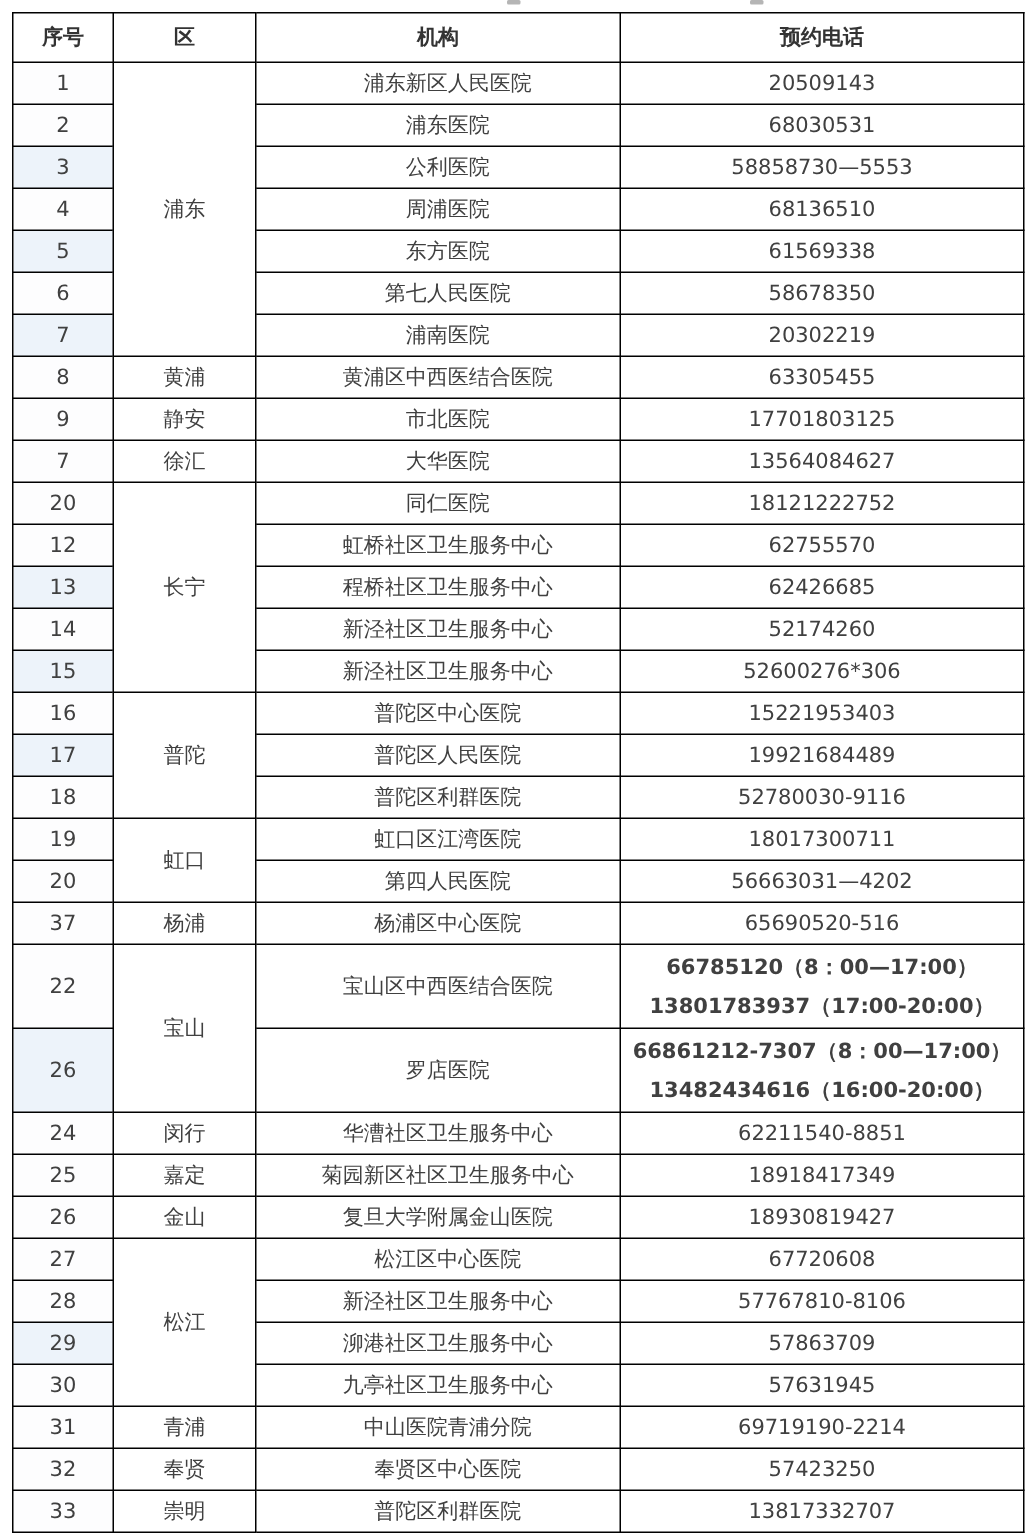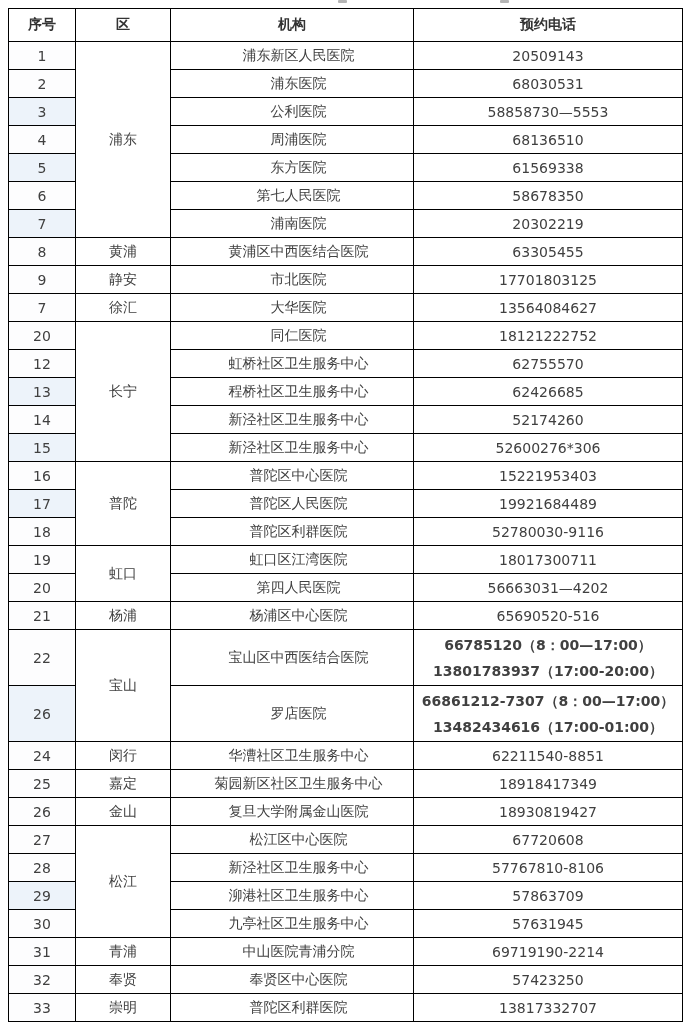--- a/index.html
+++ b/index.html
@@ -158,40 +158,40 @@
           <td class="district" rowspan="2">虹口</td>
           <td class="name">虹口区江湾医院</td>
           <td class="phone">18017300711</td>
         </tr>
         <tr class="regular">
           <td class="seq">20</td>
           <td class="name">第四人民医院</td>
           <td class="phone">56663031—4202</td>
         </tr>
         <tr class="regular">
-          <td class="seq">21</td>
+          <td class="seq">37</td>
           <td class="district" rowspan="1">杨浦</td>
           <td class="name">杨浦区中心医院</td>
           <td class="phone">65690520-516</td>
         </tr>
         <tr class="tall">
           <td class="seq">22</td>
           <td class="district" rowspan="2">宝山</td>
           <td class="name">宝山区中西医结合医院</td>
           <td class="phone">
             <div class="pline">66785120（8：00—17:00）</div>
             <div class="pline">13801783937（17:00-20:00）</div>
           </td>
         </tr>
         <tr class="tall">
           <td class="seq shaded">26</td>
           <td class="name">罗店医院</td>
           <td class="phone">
             <div class="pline">66861212-7307（8：00—17:00）</div>
-            <div class="pline">13482434616（17:00-01:00）</div>
+            <div class="pline">13482434616（16:00-20:00）</div>
           </td>
         </tr>
         <tr class="regular">
           <td class="seq">24</td>
           <td class="district" rowspan="1">闵行</td>
           <td class="name">华漕社区卫生服务中心</td>
           <td class="phone">62211540-8851</td>
         </tr>
         <tr class="regular">
           <td class="seq">25</td>

